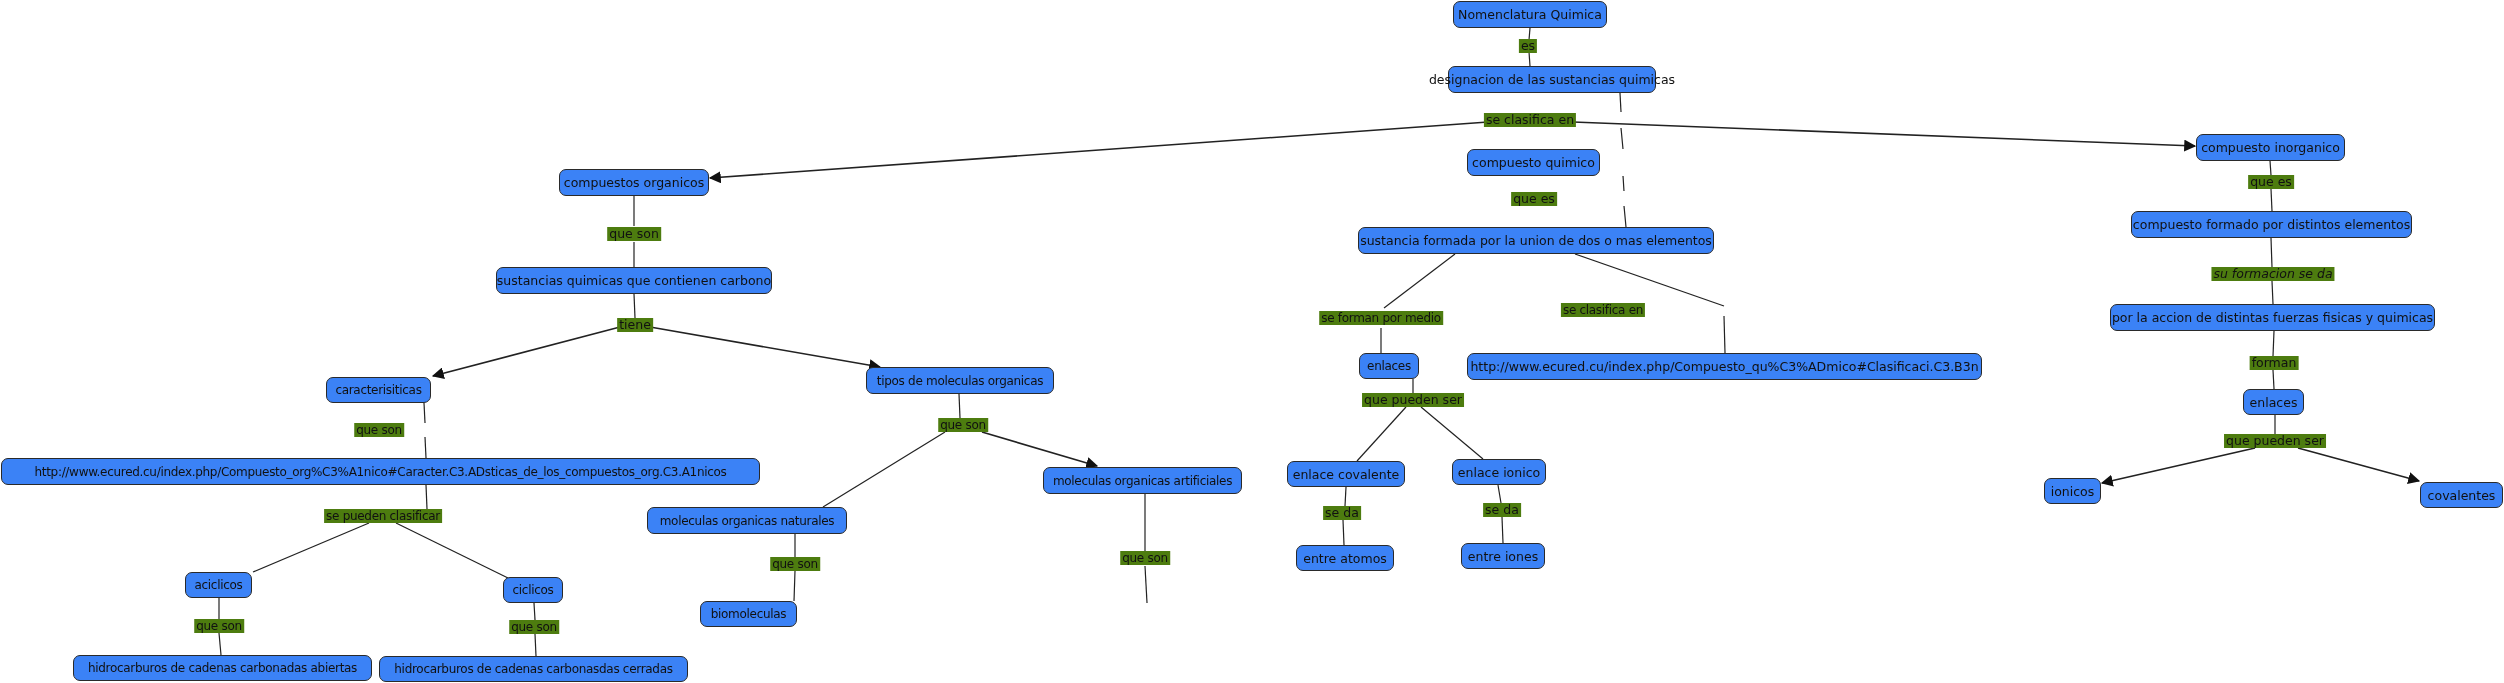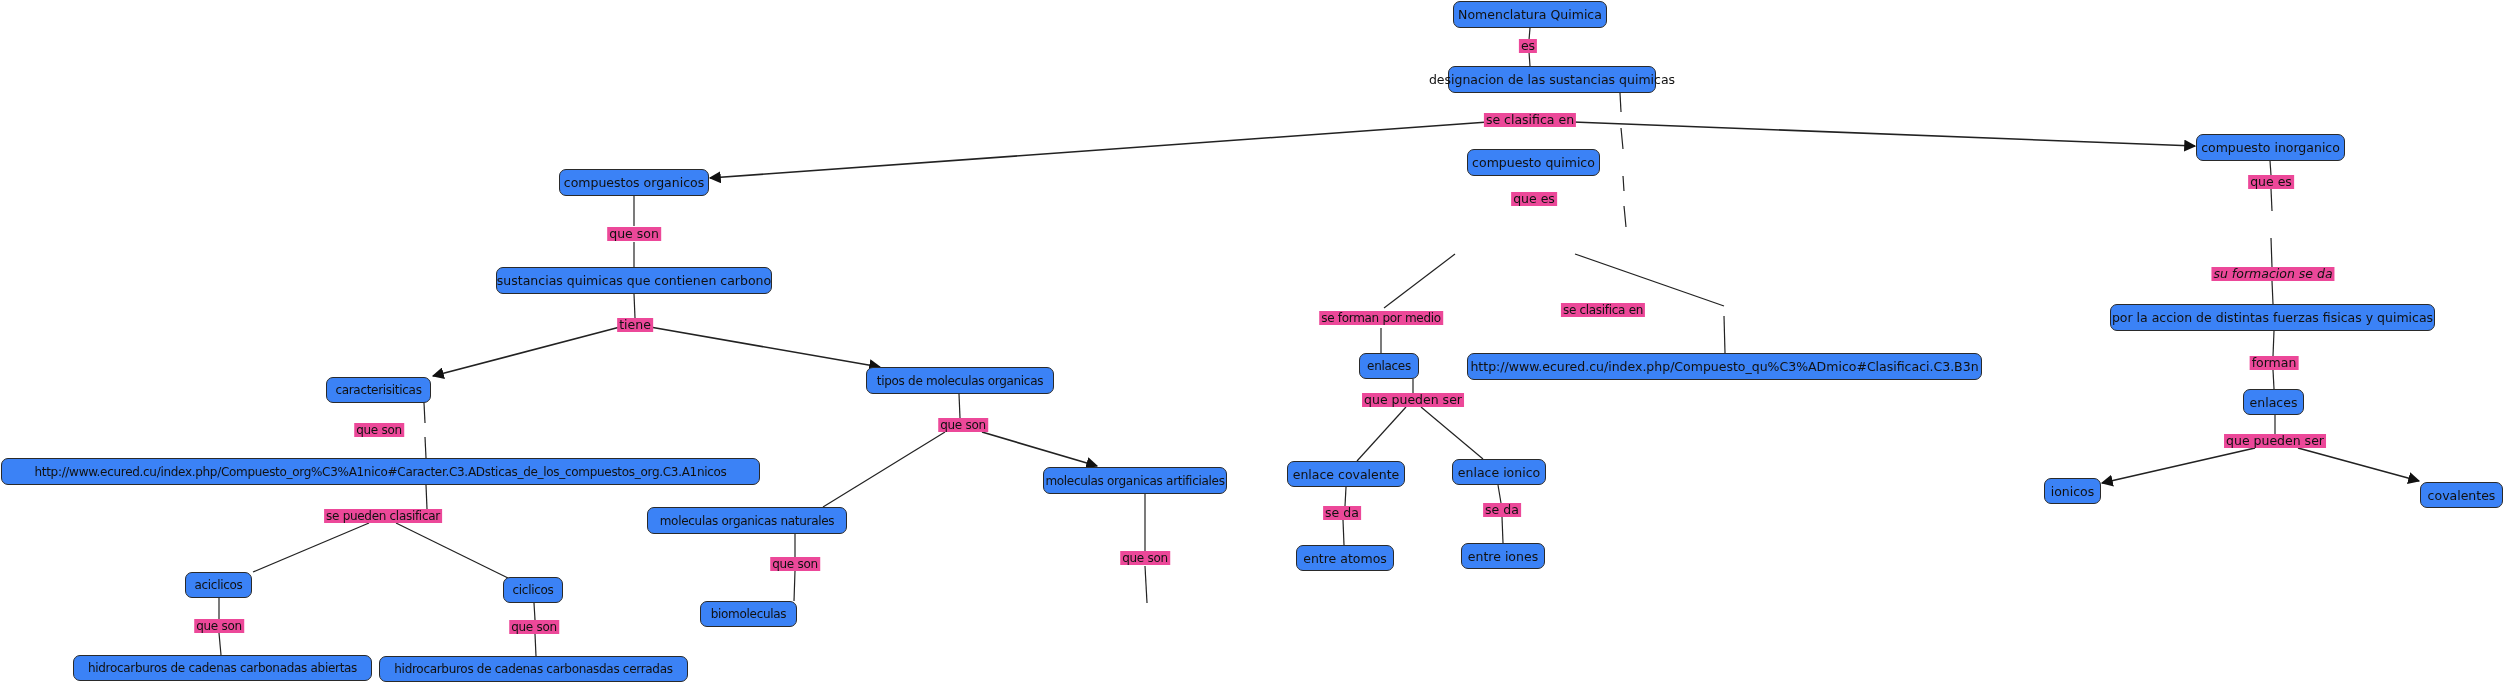--- a/index.html
+++ b/index.html
@@ -9,21 +9,21 @@
   #edges { position: absolute; left: 0; top: 0; }
   .node {
     position: absolute; box-sizing: border-box;
     background: #3b82f6; border: 1.3px solid #2a2a2a; border-radius: 7px;
     font-size: 12.5px; color: #111; white-space: nowrap;
     display: flex; align-items: center; justify-content: center;
     padding: 0 7px; cursor: pointer;
   }
   .node.narrow { font-size: 12px; letter-spacing: -0.3px; }
   .link {
-    position: absolute; background: #ec4899; font-size: 12.5px; color: #111;
+    position: absolute; background: #4d7c0f; font-size: 12.5px; color: #111;
     white-space: nowrap; transform: translate(-50%, -50%); padding: 0 2px; line-height: 14px;
   }
   .link.narrow { font-size: 12px; letter-spacing: -0.3px; }
 </style>
 </head>
 <body>
 
 <div id="canvas">
   <svg id="edges" width="2504" height="683">
     <defs>
@@ -81,28 +81,30 @@
       <line x1="534" y1="603" x2="535" y2="620" stroke="#222222" stroke-width="1.2"></line>
       <line x1="535" y1="634" x2="536" y2="656" stroke="#222222" stroke-width="1.2"></line>
     </svg>
 
   <div class="node" id="n_root" style="left:1453px;top:1px;width:154px;height:27px;">Nomenclatura Quimica</div>
   <div class="node" id="n_desig" style="left:1448px;top:66px;width:208px;height:27px;">designacion de las sustancias quimicas</div>
   <div class="node" id="n_org" style="left:559px;top:169px;width:150px;height:27px;">compuestos organicos</div>
   <div class="node" id="n_cq" style="left:1467px;top:149px;width:133px;height:27px;">compuesto quimico</div>
   <div class="node" id="n_inorg" style="left:2196px;top:134px;width:149px;height:27px;border-radius:7px;">compuesto inorganico</div>
   <div class="node" id="n_susc" style="left:496px;top:267px;width:276px;height:27px;">sustancias quimicas que contienen carbono</div>
+  <div class="node" id="n_suf" style="left:1358px;top:227px;width:356px;height:27px;">sustancia formada por la union de dos o mas elementos</div>
+  <div class="node" id="n_cfde" style="left:2131px;top:211px;width:281px;height:27px;">compuesto formado por distintos elementos</div>
   <div class="node" id="n_pla" style="left:2110px;top:304px;width:325px;height:27px;">por la accion de distintas fuerzas fisicas y quimicas</div>
   <div class="node narrow" id="n_car" style="left:326px;top:377px;width:105px;height:26px;">caracterisiticas</div>
   <div class="node narrow" id="n_tipos" style="left:866px;top:367px;width:188px;height:27px;">tipos de moleculas organicas</div>
   <div class="node narrow" id="n_enl1" style="left:1359px;top:353px;width:60px;height:26px;">enlaces</div>
   <div class="node" id="n_url_qu" style="left:1467px;top:353px;width:515px;height:27px;">http://www.ecured.cu/index.php/Compuesto_qu%C3%ADmico#Clasificaci.C3.B3n</div>
   <div class="node" id="n_enl2" style="left:2243px;top:389px;width:61px;height:26px;">enlaces</div>
   <div class="node narrow" id="n_url_car" style="left:1px;top:458px;width:759px;height:27px;">http://www.ecured.cu/index.php/Compuesto_org%C3%A1nico#Caracter.C3.ADsticas_de_los_compuestos_org.C3.A1nicos</div>
-  <div class="node narrow" id="n_mart" style="left:1043px;top:467px;width:184px;height:27px;">moleculas organicas artificiales</div>
+  <div class="node narrow" id="n_mart" style="left:1043px;top:467px;width:199px;height:27px;">moleculas organicas artificiales</div>
   <div class="node" id="n_enlcov" style="left:1287px;top:461px;width:118px;height:26px;">enlace covalente</div>
   <div class="node" id="n_enlion" style="left:1452px;top:459px;width:94px;height:26px;">enlace ionico</div>
   <div class="node" id="n_ionicos" style="left:2044px;top:478px;width:57px;height:26px;">ionicos</div>
   <div class="node" id="n_covalentes" style="left:2420px;top:482px;width:83px;height:26px;">covalentes</div>
   <div class="node narrow" id="n_mnat" style="left:647px;top:507px;width:200px;height:27px;">moleculas organicas naturales</div>
   <div class="node" id="n_entat" style="left:1296px;top:545px;width:98px;height:26px;">entre atomos</div>
   <div class="node" id="n_ention" style="left:1461px;top:543px;width:84px;height:26px;">entre iones</div>
   <div class="node narrow" id="n_acic" style="left:185px;top:572px;width:67px;height:26px;">aciclicos</div>
   <div class="node narrow" id="n_cic" style="left:503px;top:577px;width:60px;height:26px;">ciclicos</div>
   <div class="node narrow" id="n_bio" style="left:700px;top:601px;width:97px;height:26px;">biomoleculas</div>

